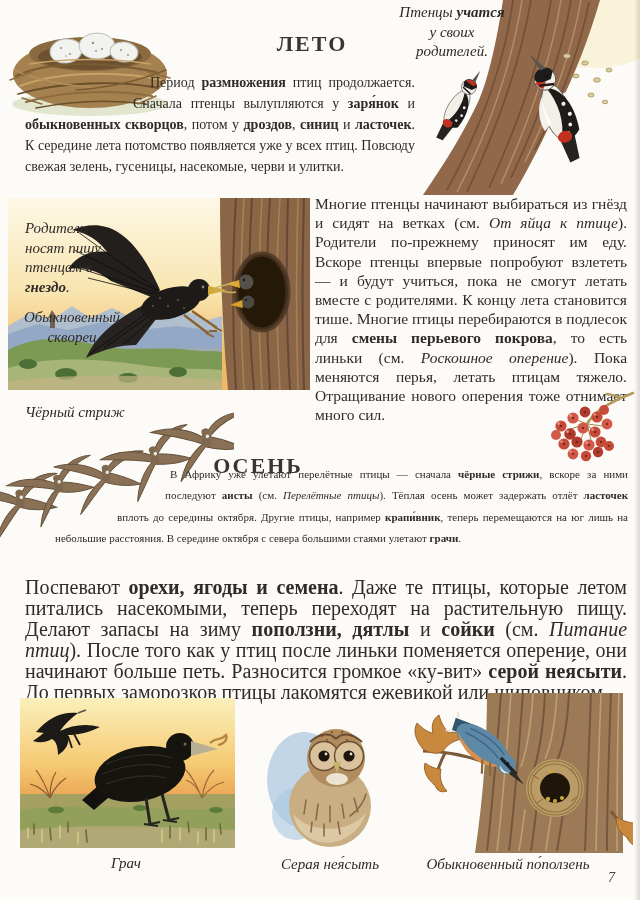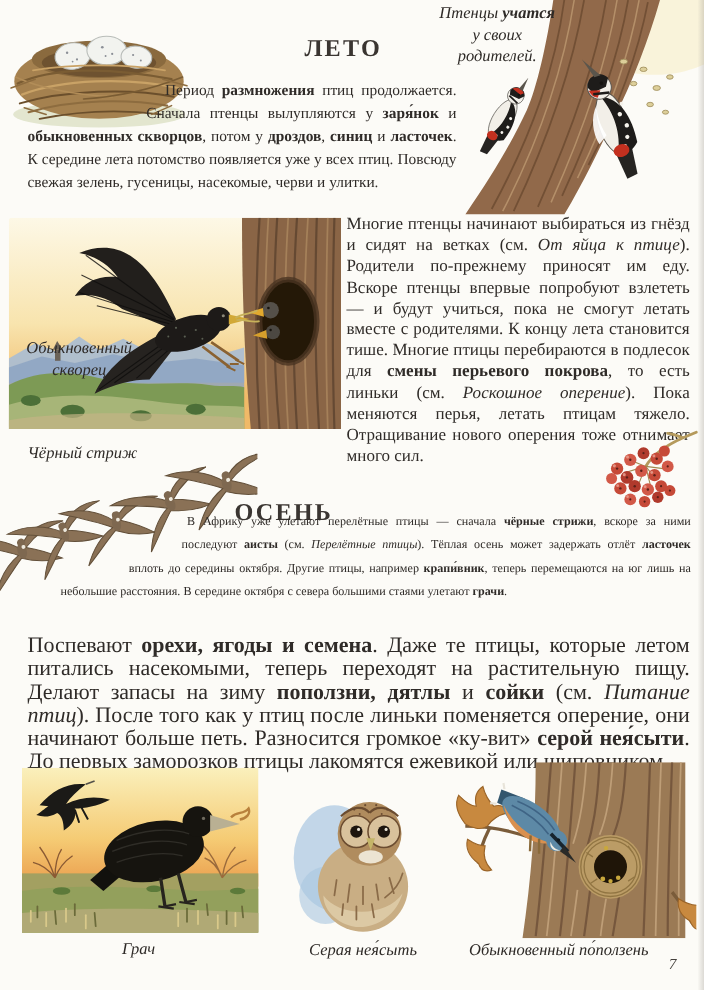--- a/index.html
+++ b/index.html
@@ -206,20 +206,21 @@
         <circle cx="145" cy="108" r="0.9"></circle>
       </g>
     <circle cx="191" cy="92" r="11" fill="#1d1a18"></circle>
     <circle cx="195" cy="89" r="1.4" fill="#8a8678"></circle>
     <path d="M200,88 L219,92 L200,97 Z" fill="#d2a936"></path>
     <path d="M206,91 C214,86 220,88 226,84 M207,93 C215,92 221,96 228,94" stroke="#c8b25a" stroke-width="1.6" fill="none"></path>
     <path d="M176,117 L201,136 M184,113 L209,130" stroke="#8a6232" stroke-width="2.4"></path>
     <path d="M198,135 L206,139 M201,133 L209,133 M206,129 L214,133" stroke="#8a6232" stroke-width="1.8"></path>
   </svg>
 
+  <div class="abs cap" style="left:25px;top:219px;width:94px;"><span class="i">Родители носят пищу птенцам </span><span class="b i">в гнездо</span><span class="i">.</span></div>
   <div class="abs cap center" style="left:22px;top:308px;width:100px;">Обыкновенный скворец</div>
 
   <p class="abs body" id="p2"><span><span>Многие птенцы начинают выбираться из гнёзд и сидят на ветках (см. </span><span class="i">От яйца к птице</span><span>). Родители по-прежнему приносят им еду. Вскоре птенцы впервые попробуют взлететь — и будут учиться, пока не смогут летать вместе с родителями. К концу лета становится тише. Многие птицы перебираются в подлесок для </span><span class="b">смены перьевого покрова</span><span>, то есть линьки (см. </span><span class="i">Роскошное оперение</span><span>). Пока меняются перья, летать птицам тяжело. Отращивание нового оперения тоже отнимает много сил.</span></span></p>
 
   <svg class="abs" style="left:0;top:398px;" width="234" height="178" viewBox="0 0 234 178">
     <defs>
       <g id="swift">
         <path d="M0,2 C-12,-10 -30,-17 -47,-15 C-31,-8 -15,-1 -3,7 C-14,12 -24,22 -31,36 C-20,27 -10,17 -1,10 C8,15 20,19 33,19 C24,12 14,6 5,2 C15,-6 28,-11 42,-12 C27,-17 10,-13 0,2 Z" fill="#8a7156" stroke="#63503a" stroke-width="0.9"></path>
         <ellipse cx="1" cy="4" rx="4" ry="7" fill="#7e6850"></ellipse>
         <circle cx="2" cy="-3" r="3.6" fill="#7e6850"></circle>

